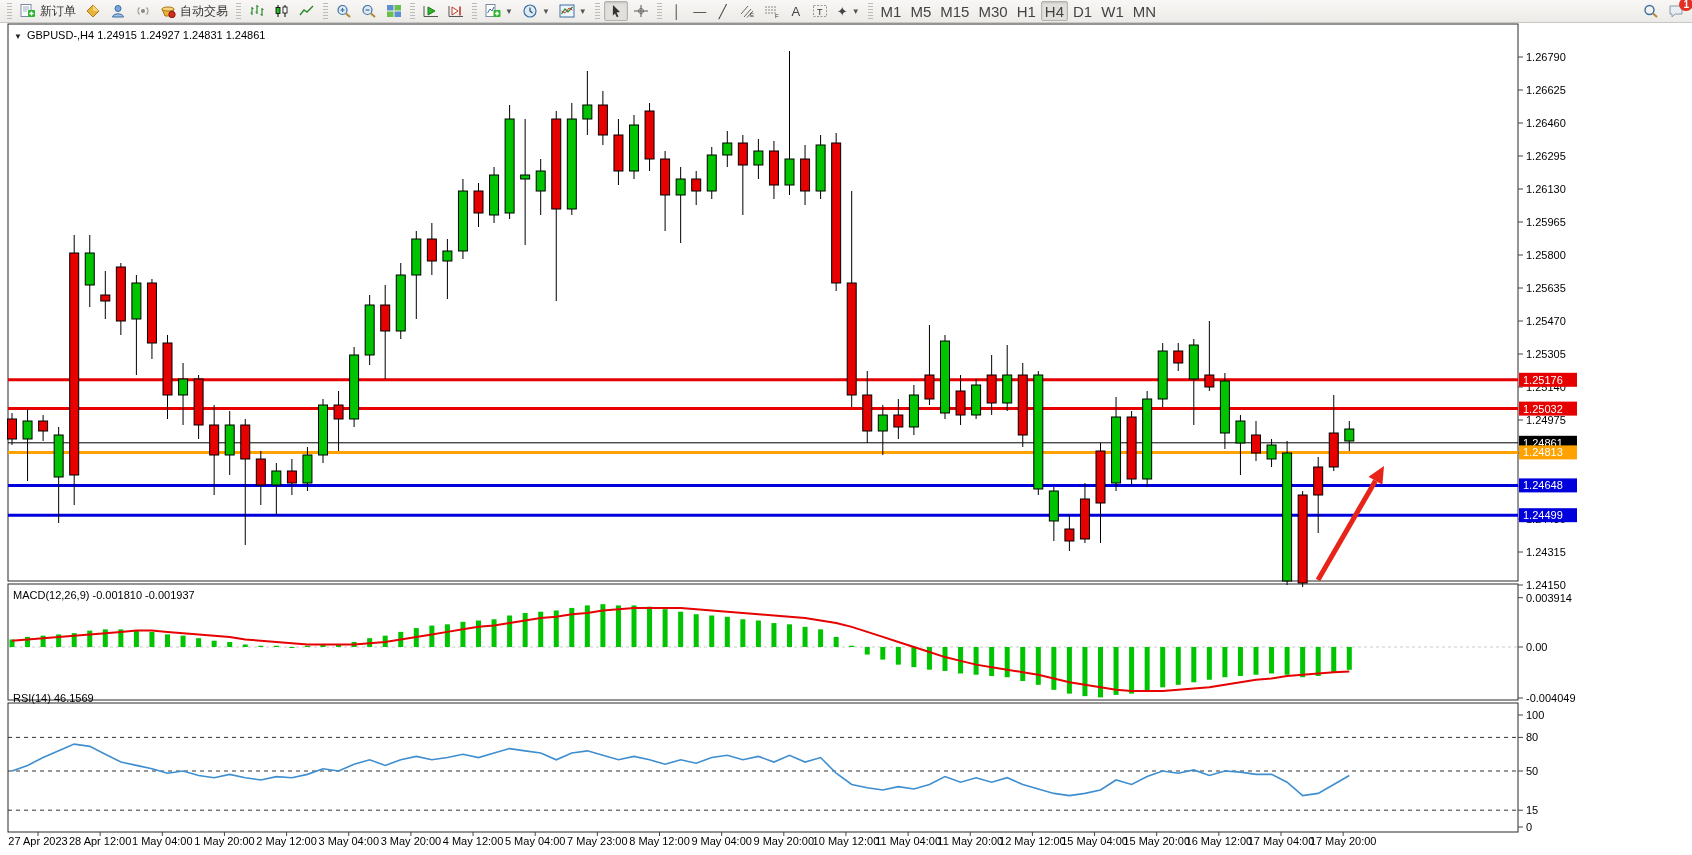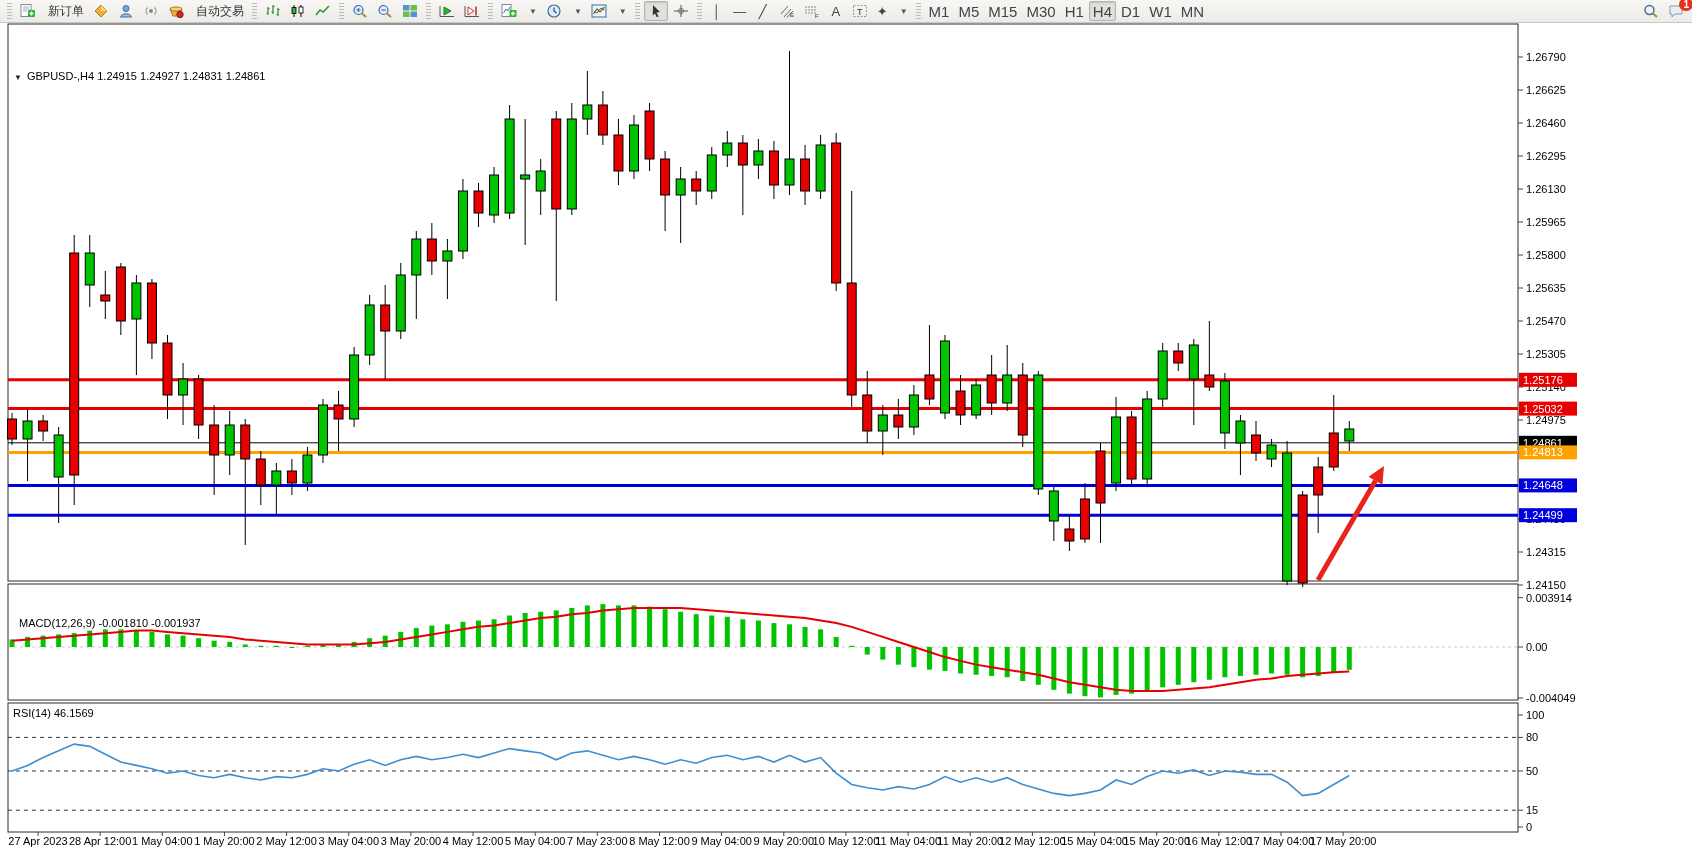--- a/index.html
+++ b/index.html
@@ -5,21 +5,21 @@
   * { box-sizing: border-box; }
   html,body { margin:0; padding:0; background:#fff; width:1692px; height:855px; overflow:hidden;
     font-family:"Liberation Sans", sans-serif; }
   
   .toolbar { position:absolute; left:0; top:0; width:1692px; height:23px;
     background:linear-gradient(#f8f7f5,#ecebe8); border-bottom:1px solid #c9c7c3;
     display:flex; align-items:center; padding:0 4px; gap:1px; }
   .grip { width:5px; height:16px; margin:0 3px;
     background:repeating-linear-gradient(#bbb 0 1px, transparent 1px 3px); }
   .tbtn { height:20px; min-width:22px; display:flex; align-items:center; justify-content:center;
-    gap:12px; padding:0 3px; border:1px solid transparent; border-radius:2px; color:#333;
+    gap:4px; padding:0 3px; border:1px solid transparent; border-radius:2px; color:#333;
     font-size:12px; cursor:default; white-space:nowrap; }
   .tbtn.active { background:#e2e0dc; border-color:#b5b3af; box-shadow:inset 0 1px 2px rgba(0,0,0,.15); }
   .tf { font-size:15px; color:#444; min-width:26px; justify-content:center; }
   .caret { font-size:8px; color:#555; }
   .glyph { font-size:13px; color:#444; line-height:1; }
   .spacer { flex:1; }
   .badge-wrap { position:relative; }
   .badge { position:absolute; top:-4px; right:-6px; background:#e33022; color:#fff;
     border-radius:8px; font-size:10px; font-weight:bold; padding:0 4px; height:13px;
     line-height:13px; }
@@ -625,18 +625,18 @@
       <line x1="1218.85" y1="809" x2="1218.85" y2="813" stroke="#444"></line>
       <text x="1218.85" y="822" font-size="11" fill="#000000" text-anchor="middle" font-family="Liberation Sans, sans-serif">16 May 12:00</text>
       <line x1="1281" y1="809" x2="1281" y2="813" stroke="#444"></line>
       <text x="1281" y="822" font-size="11" fill="#000000" text-anchor="middle" font-family="Liberation Sans, sans-serif">17 May 04:00</text>
       <line x1="1343.1499999999999" y1="809" x2="1343.1499999999999" y2="813" stroke="#444"></line>
       <text x="1343.1499999999999" y="822" font-size="11" fill="#000000" text-anchor="middle" font-family="Liberation Sans, sans-serif">17 May 20:00</text>
       <line x1="1318" y1="557" x2="1375.482383400791" y2="457.7122468531791" stroke="#e8231a" stroke-width="5"></line>
       <polygon points="1384,443 1382.40579368464,461.72053701751275 1368.5589731169418,453.7039566888455" fill="#e8231a"></polygon>
     </svg>
 
-  <div class="pane-label" style="left:14px; top:6px;margin-top:41px;">
+  <div class="pane-label" style="left:14px; top:6px;">
     <span class="sym-tri">▼</span><span>GBPUSD-,H4  1.24915 1.24927 1.24831 1.24861</span>
   </div>
-  <div class="pane-label" style="left:19px; top:566px;margin-top:28px;">MACD(12,26,9) -0.001810 -0.001937</div>
-  <div class="pane-label" style="left:13px; top:684px;">RSI(14) 46.1569</div>
+  <div class="pane-label" style="left:13px; top:566px;">MACD(12,26,9) -0.001810 -0.001937</div>
+  <div class="pane-label" style="left:13px; top:669px;">RSI(14) 46.1569</div>
 </div>
 
 </body></html>

